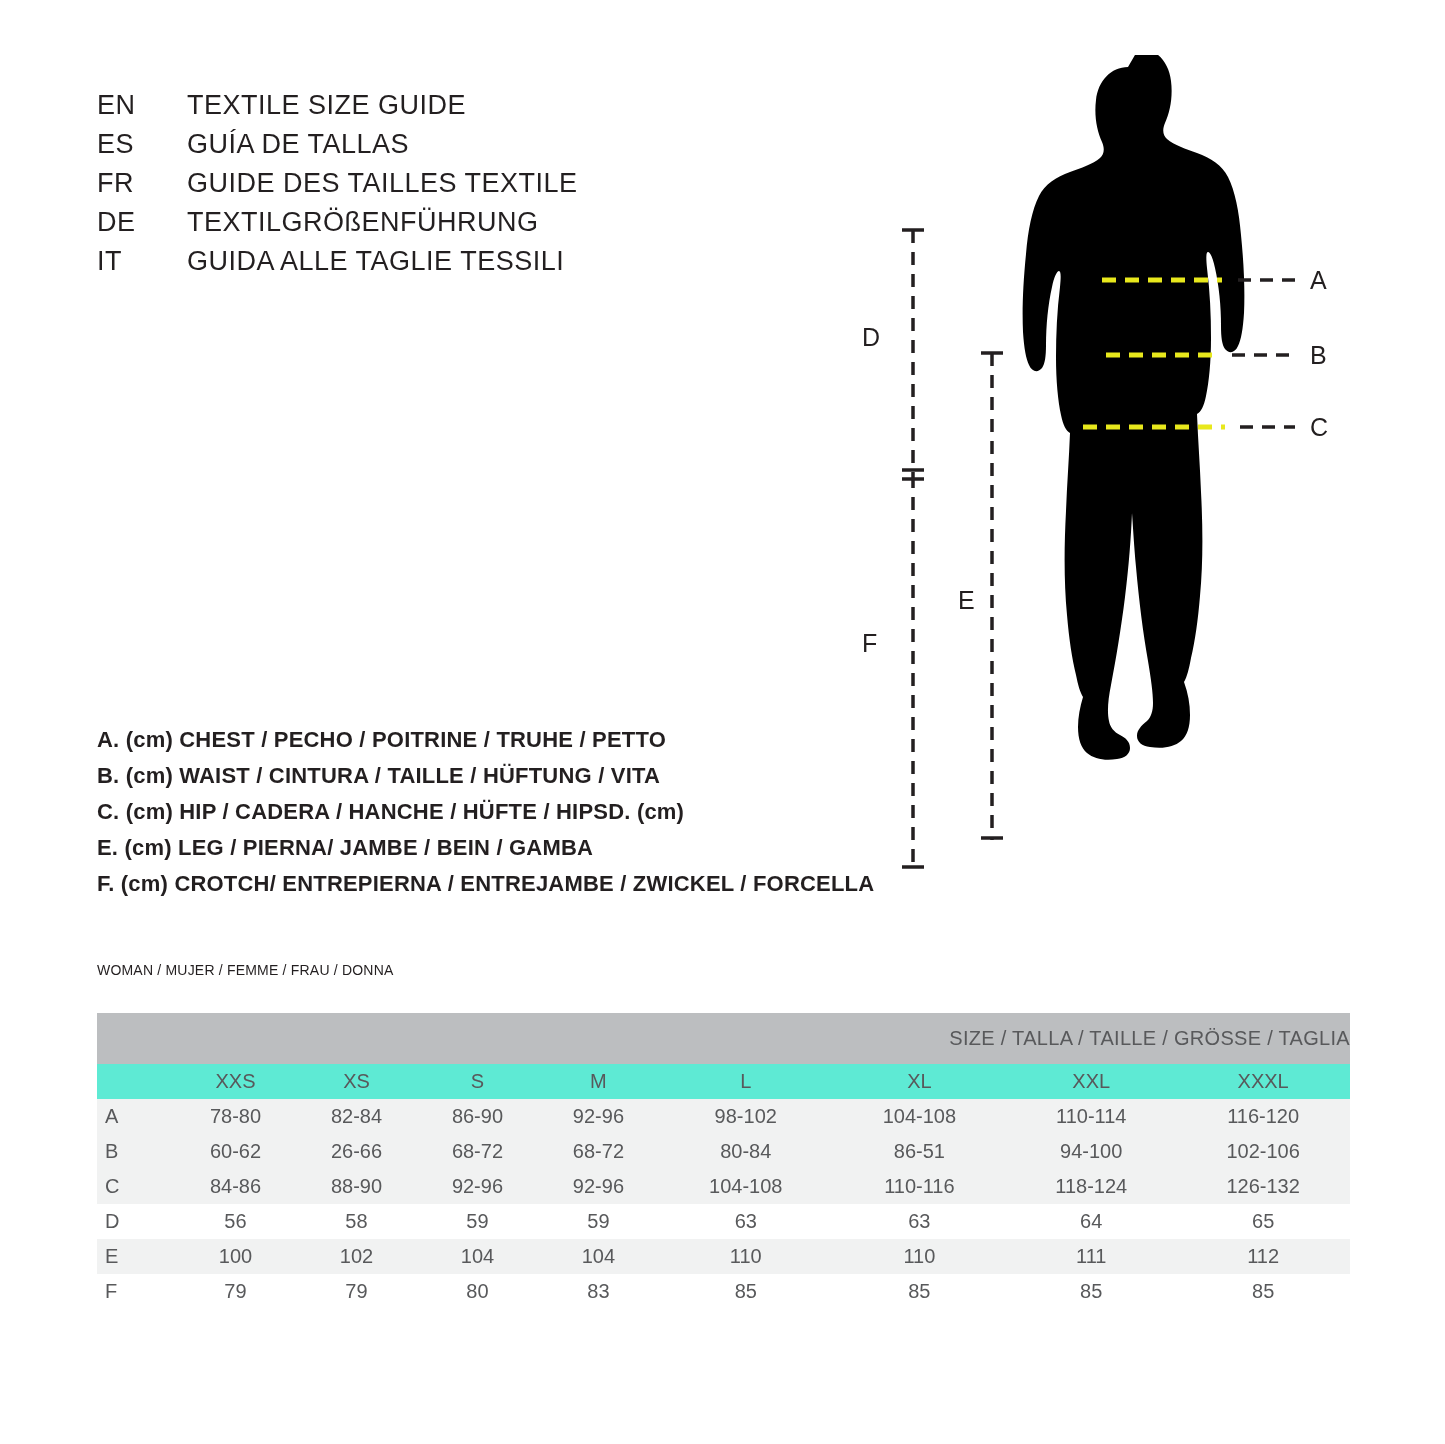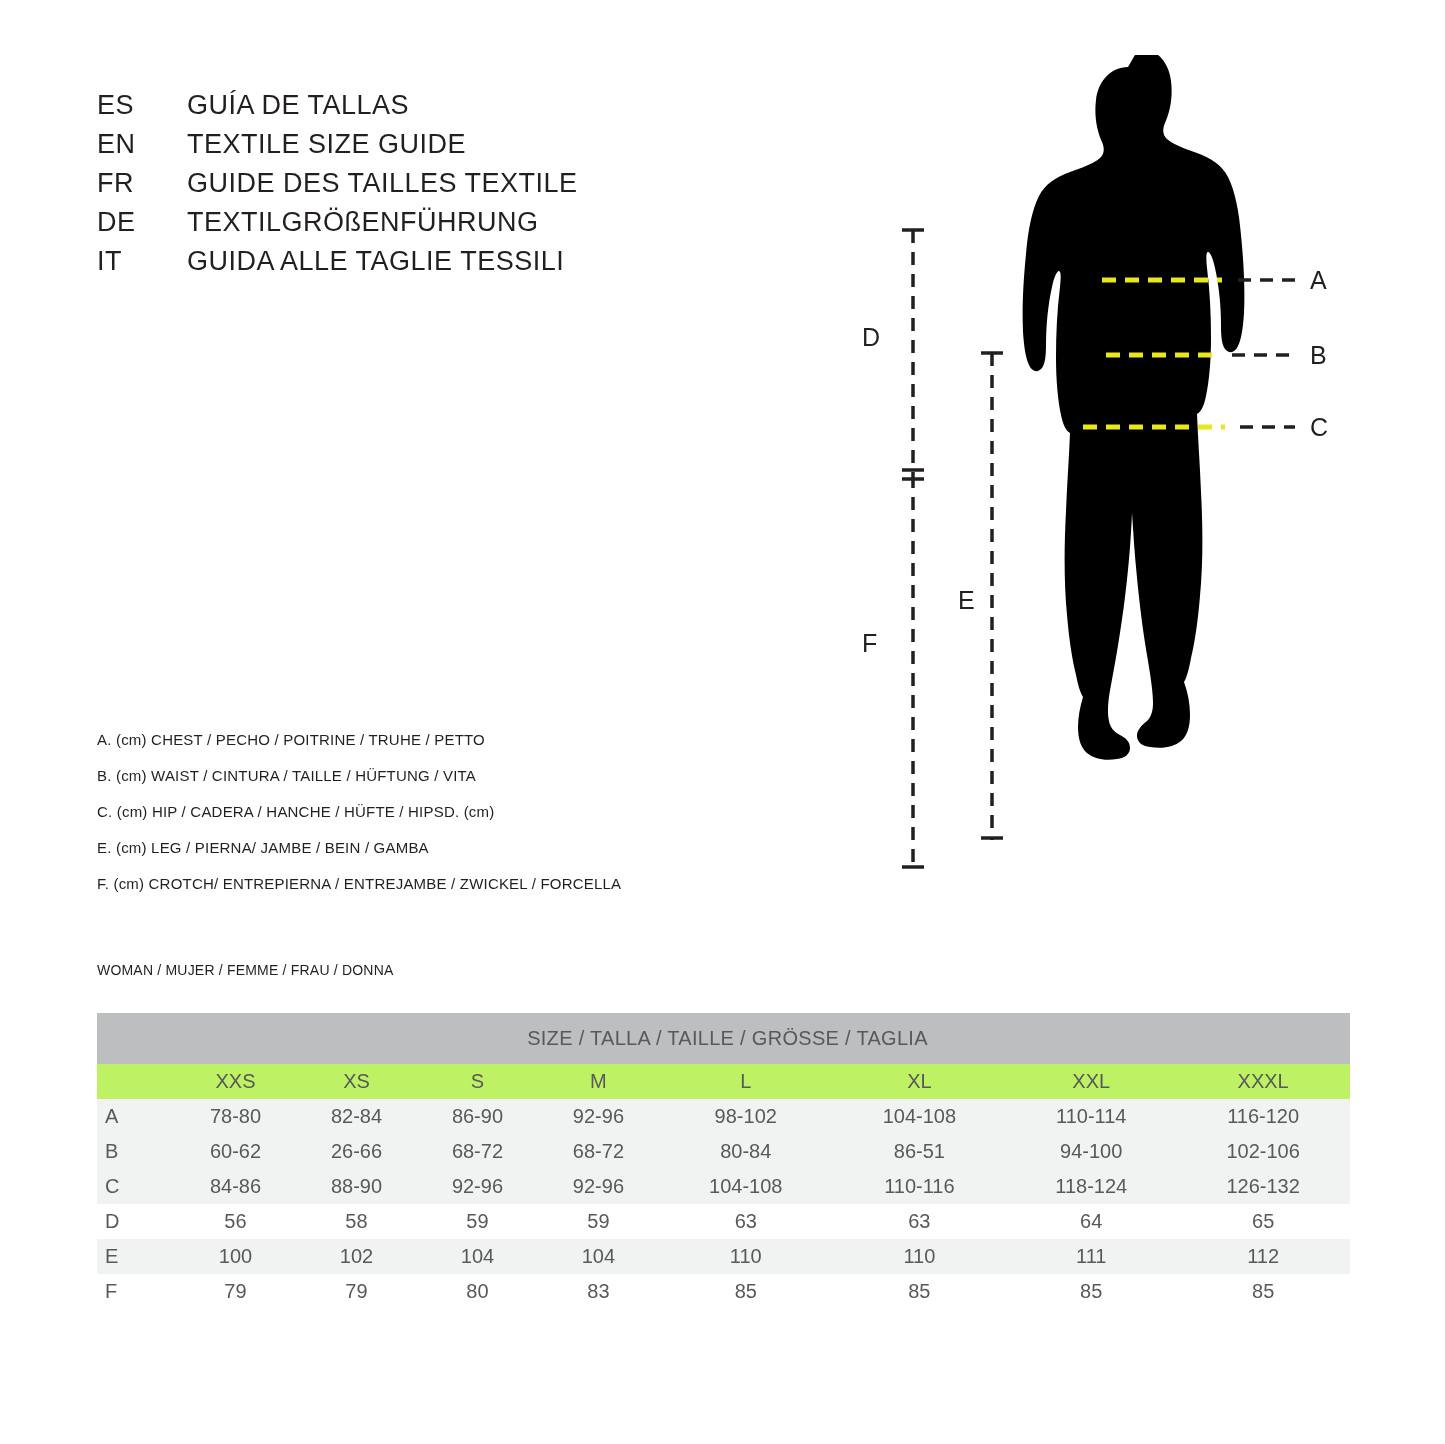--- a/index.html
+++ b/index.html
@@ -44,24 +44,25 @@
   }
 
   
   .legend {
     position: absolute;
     left: 97px;
     top: 722px;
     width: 800px;
   }
   .legend-row {
-    font-size: 15px;
+    font-size: 22px;
     line-height: 36px;
     white-space: nowrap;
     letter-spacing: 0.2px;
+    font-weight: bold;
   }
 
   .group-label {
     position: absolute;
     left: 97px;
     top: 962px;
     font-size: 14px;
     letter-spacing: 0.2px;
   }
 
@@ -77,40 +78,41 @@
     width: 1253px;
     font-size: 20px;
     color: #58595b;
   }
   table.sizes tr.header-band td {
     background: #bcbec0;
     color: #58595b;
     font-size: 20px;
     padding: 8px 0 8px 8px;
     letter-spacing: 0.3px;
+    text-align: right;
   }
   table.sizes td {
     height: 35px;
     text-align: center;
     vertical-align: middle;
     padding: 0;
   }
   table.sizes td.rowlab {
     text-align: left;
     padding-left: 8px;
     width: 70px;
   }
   table.sizes tr.zebra td {
     background: #f1f2f2;
   }
   table.sizes tr.plain td {
     background: #ffffff;
   }
   table.sizes tr.colheads td {
-    background: #bef264;
+    background: #5eead4;
     color: #58595b;
   }
 
   
   .figure {
     position: absolute;
     left: 840px;
     top: 55px;
     width: 540px;
     height: 850px;
@@ -124,26 +126,26 @@
     fill: #231f20;
   }
 </style>
 </head>
 <body>
 
 <div class="page">
 
   <div class="lang-block">
     <div class="lang-row">
+      <span class="lang-code">EN</span>
+      <span class="lang-text">TEXTILE SIZE GUIDE</span>
+    </div>
+    <div class="lang-row">
       <span class="lang-code">ES</span>
       <span class="lang-text">GUÍA DE TALLAS</span>
-    </div>
-    <div class="lang-row">
-      <span class="lang-code">EN</span>
-      <span class="lang-text">TEXTILE SIZE GUIDE</span>
     </div>
     <div class="lang-row">
       <span class="lang-code">FR</span>
       <span class="lang-text">GUIDE DES TAILLES TEXTILE</span>
     </div>
     <div class="lang-row">
       <span class="lang-code">DE</span>
       <span class="lang-text">TEXTILGRÖßENFÜHRUNG</span>
     </div>
     <div class="lang-row">

